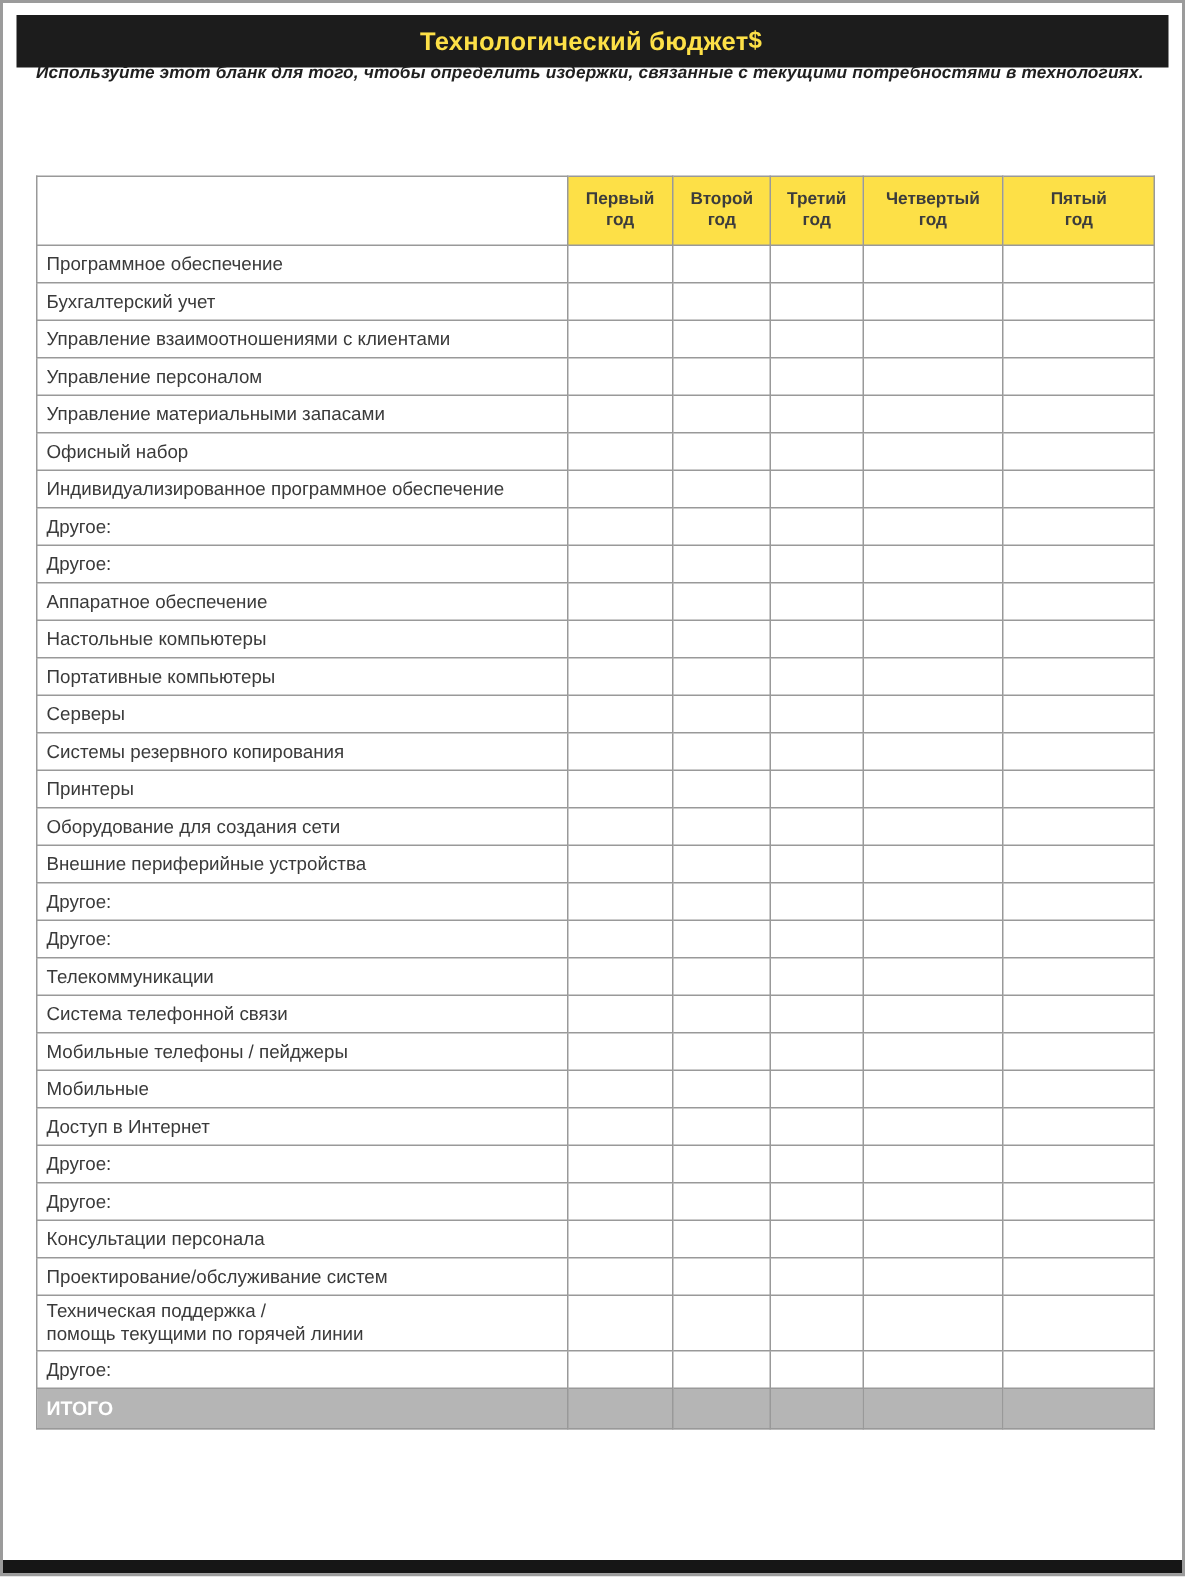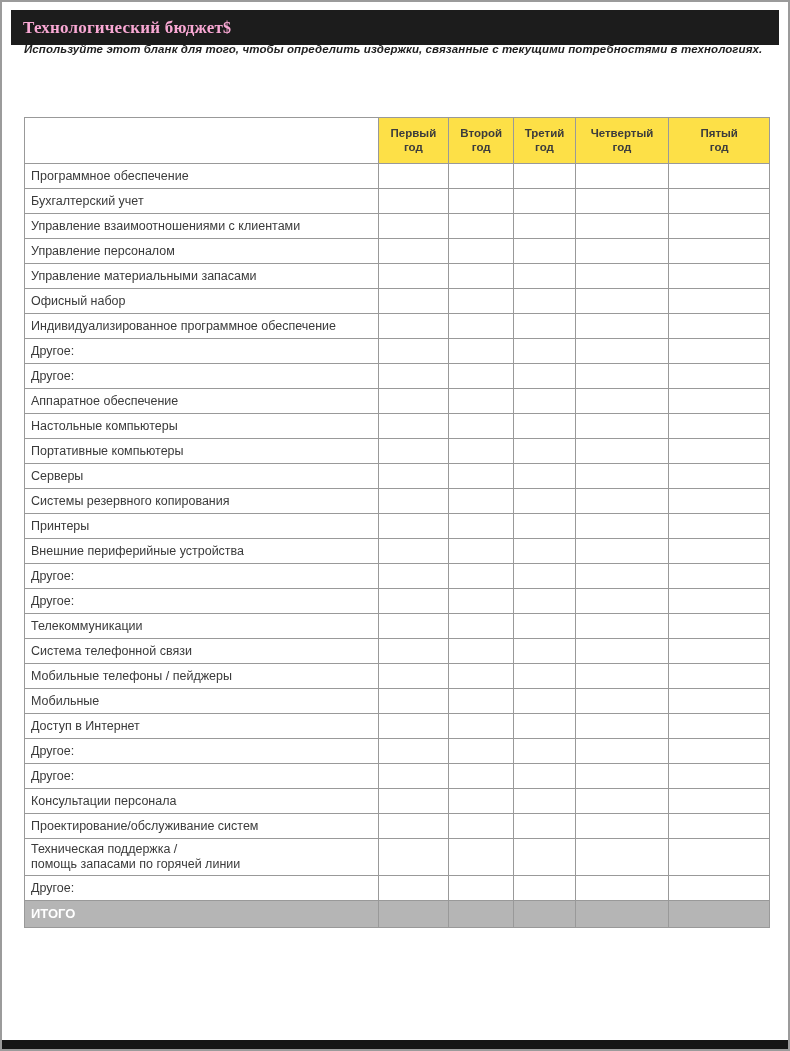--- a/index.html
+++ b/index.html
@@ -17,26 +17,25 @@
     overflow: hidden;
   }
   
   .title-bar {
     position: absolute;
     left: 9px;
     right: 9px;
     top: 8px;
     height: 35px;
     background: #1c1c1c;
-    color: #f9a8d4;
+    color: #fde047;
     display: flex;
     align-items: center;
-    justify-content: flex-start;
+    justify-content: center;
     padding: 0 14px 0 12px;
-    font-family: Liberation Serif, serif;
   }
   .title-bar .title {
     font-size: 17px;
     font-weight: bold;
     letter-spacing: 0.2px;
   }
   .title-bar .currency {
     font-size: 16px;
     font-weight: bold;
   }
@@ -267,20 +266,28 @@
         </tr>
         <tr>
           <td class="label-cell">Принтеры</td>
           <td class="value-cell"></td>
           <td class="value-cell"></td>
           <td class="value-cell"></td>
           <td class="value-cell"></td>
           <td class="value-cell"></td>
         </tr>
         <tr>
+          <td class="label-cell">Оборудование для создания сети</td>
+          <td class="value-cell"></td>
+          <td class="value-cell"></td>
+          <td class="value-cell"></td>
+          <td class="value-cell"></td>
+          <td class="value-cell"></td>
+        </tr>
+        <tr>
           <td class="label-cell">Внешние периферийные устройства</td>
           <td class="value-cell"></td>
           <td class="value-cell"></td>
           <td class="value-cell"></td>
           <td class="value-cell"></td>
           <td class="value-cell"></td>
         </tr>
         <tr>
           <td class="label-cell">Другое:</td>
           <td class="value-cell"></td>
@@ -364,21 +371,21 @@
         <tr>
           <td class="label-cell">Проектирование/обслуживание систем</td>
           <td class="value-cell"></td>
           <td class="value-cell"></td>
           <td class="value-cell"></td>
           <td class="value-cell"></td>
           <td class="value-cell"></td>
         </tr>
         <tr>
           <td class="label-cell">Техническая поддержка /
-помощь запасами по горячей линии</td>
+помощь текущими по горячей линии</td>
           <td class="value-cell"></td>
           <td class="value-cell"></td>
           <td class="value-cell"></td>
           <td class="value-cell"></td>
           <td class="value-cell"></td>
         </tr>
         <tr>
           <td class="label-cell">Другое:</td>
           <td class="value-cell"></td>
           <td class="value-cell"></td>

